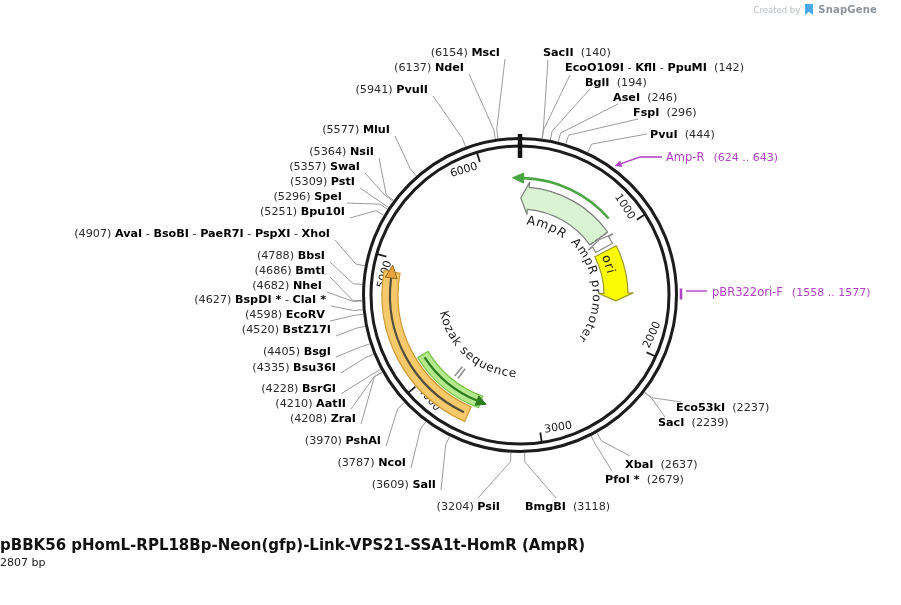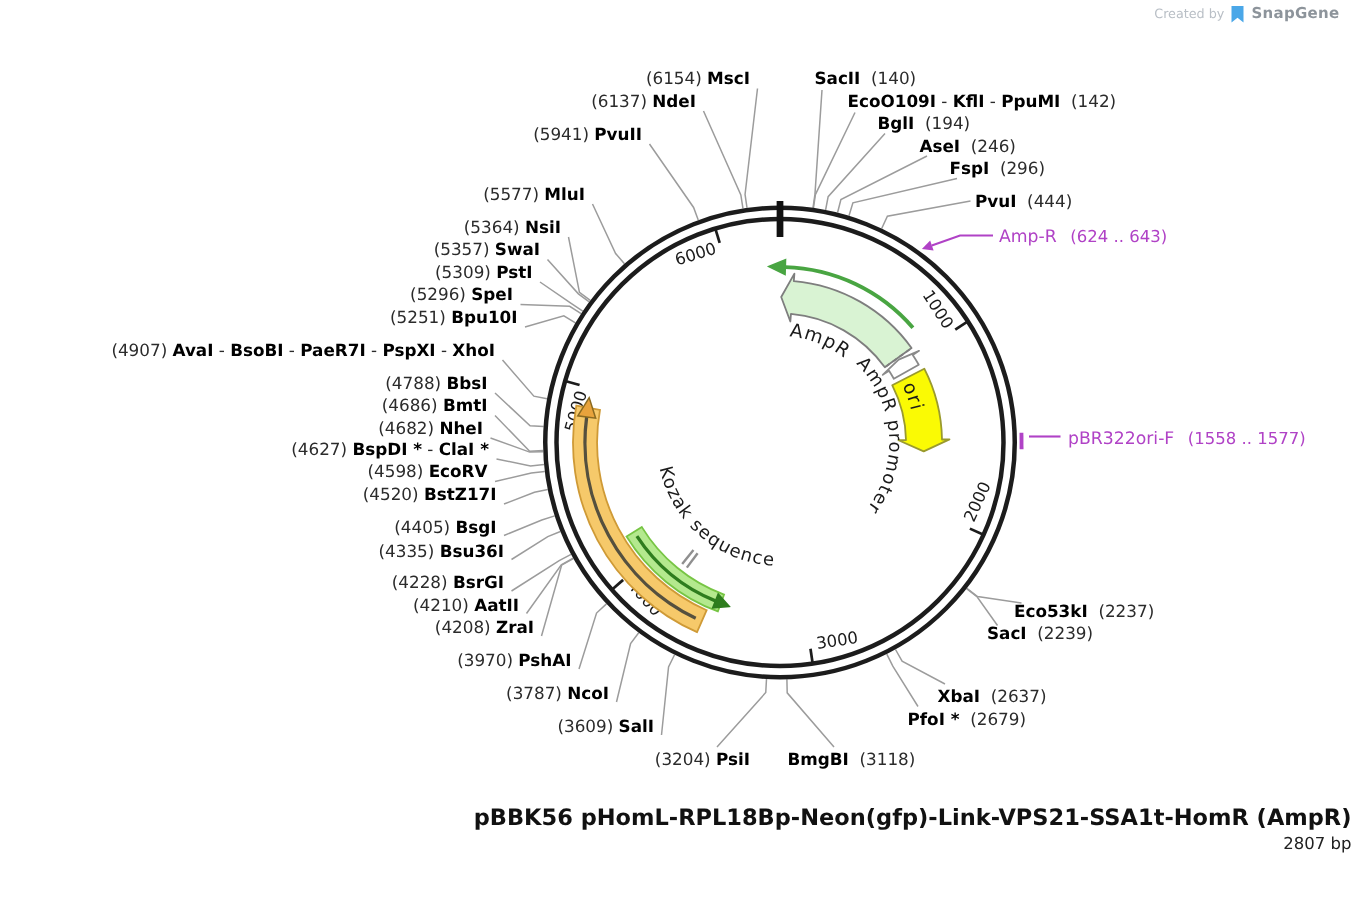--- a/index.html
+++ b/index.html
@@ -1,21 +1,21 @@
 <!DOCTYPE html>
 <html><head>
 <meta charset="utf-8">
 <style>
   html,body{margin:0;padding:0;background:#fff;}
   .stage{position:relative;width:901px;height:605px;background:#ffffff;overflow:hidden;
          font-family:"DejaVu Sans",sans-serif;}
-  .watermark{position:absolute;top:3px;right:8px;display:flex;align-items:center;gap:4px;}
+  .watermark{position:absolute;top:3px;right:24px;display:flex;align-items:center;gap:4px;}
   .watermark .created{font-size:8.5px;color:#b9bfc6;}
   .watermark .brand{font-size:10px;font-weight:bold;color:#8d949b;letter-spacing:.2px;}
-  .titleblock{position:absolute;left:0;width:901px;top:536px;text-align:right;}
+  .titleblock{position:absolute;left:0;width:901px;top:536px;text-align:left;}
   .map-title{font-family:"DejaVu Sans",sans-serif;font-weight:bold;font-size:15px;color:#111;}
   .map-bp{font-family:"DejaVu Sans",sans-serif;font-size:11px;color:#222;margin-top:2px;}
   svg text{font-family:"DejaVu Sans",sans-serif;}
 </style>
 </head>
 <body>
 
 <div class="stage">
 
   <div class="watermark">

